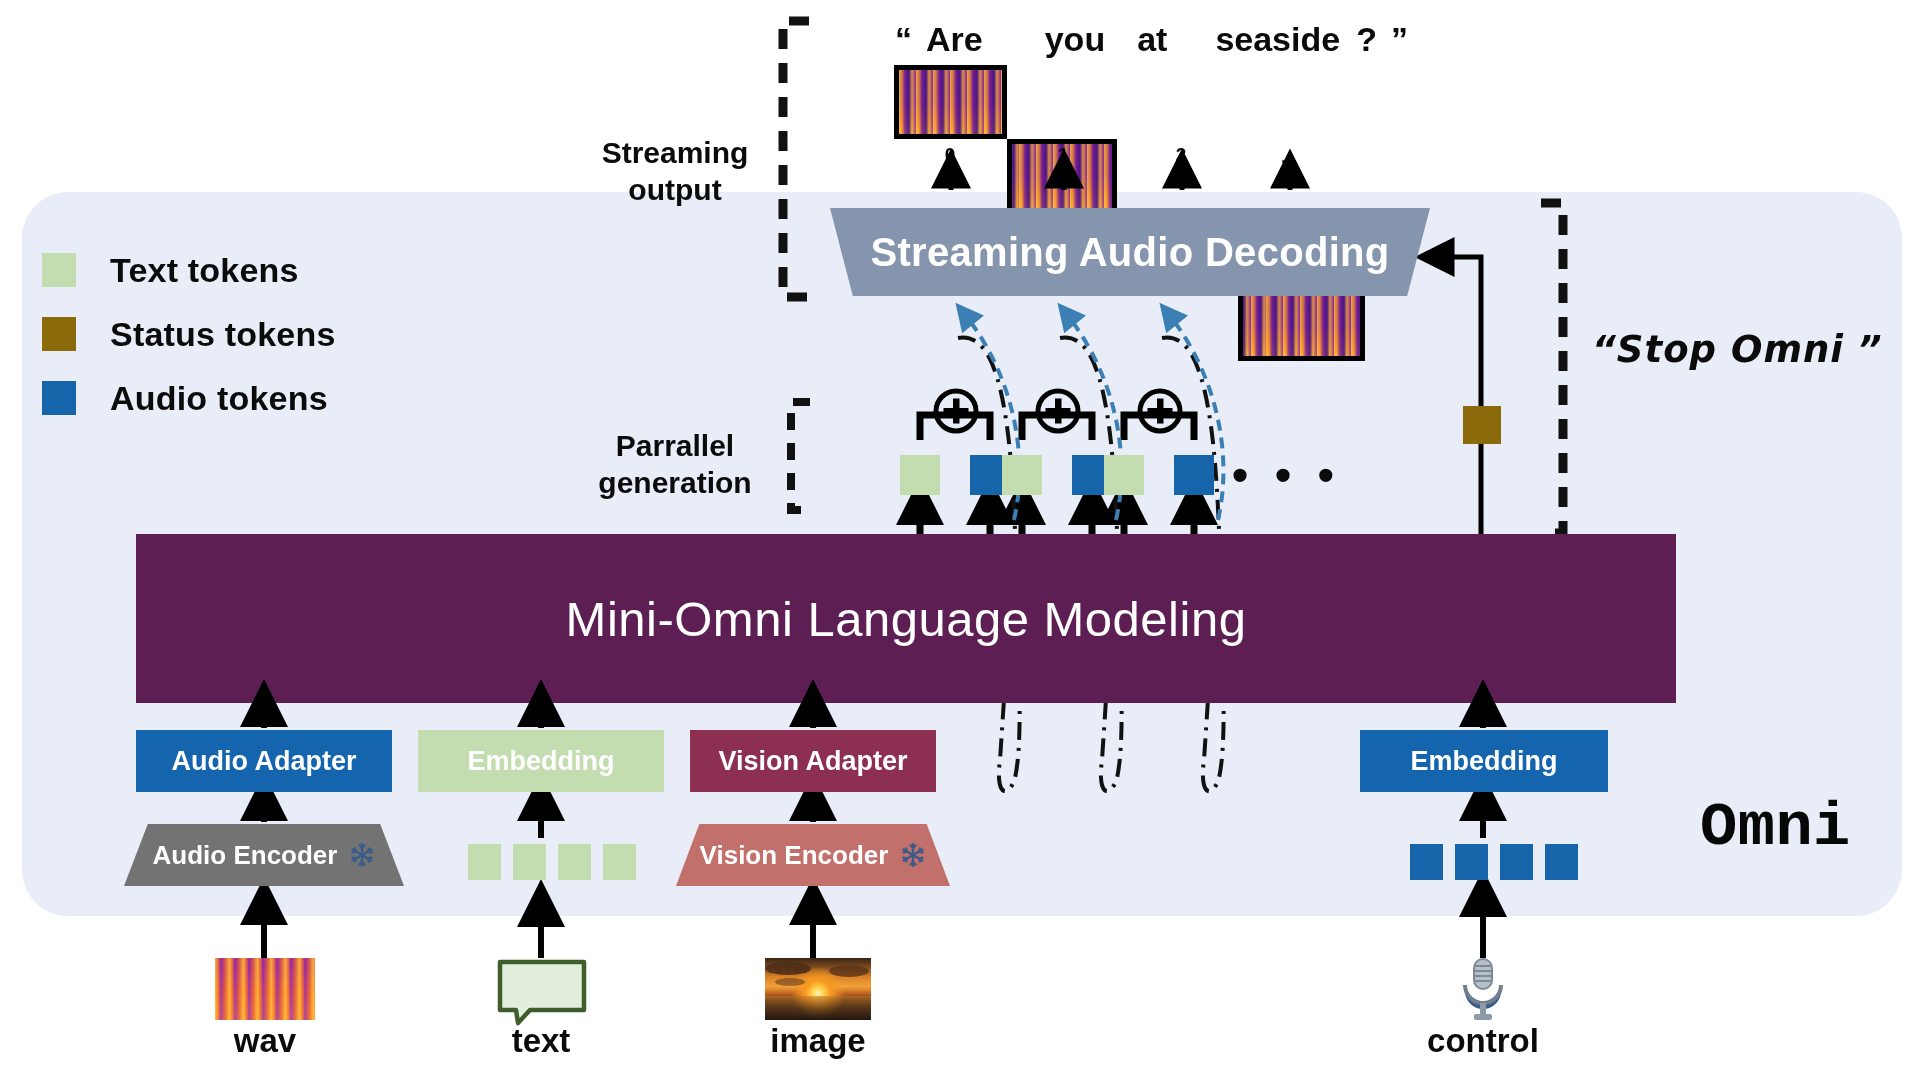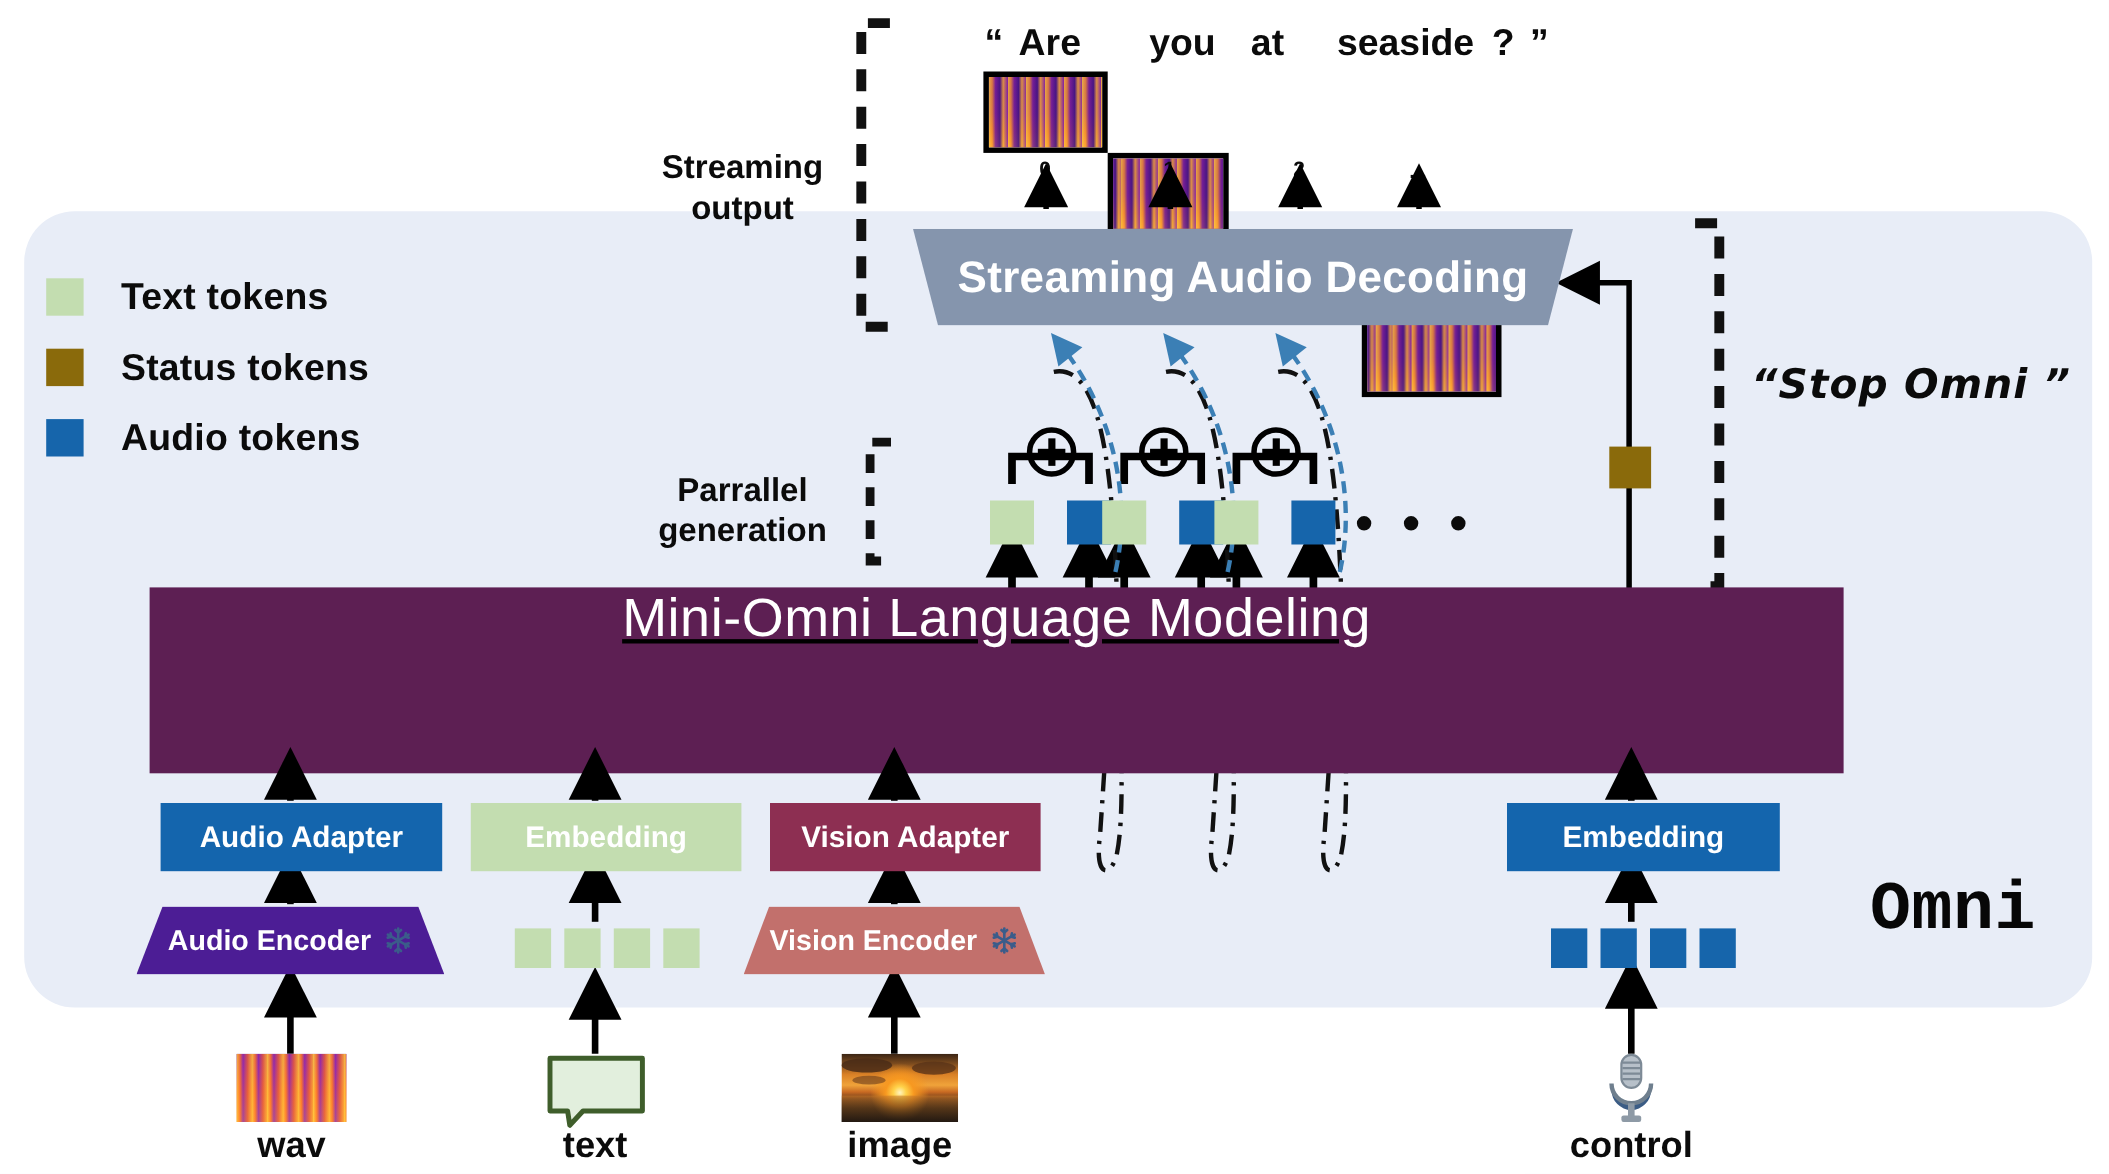--- a/index.html
+++ b/index.html
@@ -28,25 +28,25 @@
   }
   .word{font-size:34px;font-weight:bold;color:#0b0b0b;white-space:nowrap;}
   .idx{font-size:19px;font-weight:bold;color:#0b0b0b;text-align:center;}
   .trap-decode{
     background:#8595ad;
     clip-path:polygon(0% 0%, 100% 0%, 96.2% 100%, 3.8% 100%);
     display:flex;align-items:center;justify-content:center;
   }
   .trap-decode span{color:#fff;font-size:40px;font-weight:bold;letter-spacing:.3px;}
   .box-lbl{display:flex;align-items:center;justify-content:center;
-           font-size:27px;font-weight:bold;white-space:nowrap;margin-left:10px;}
+           font-size:27px;font-weight:bold;white-space:nowrap;}
   .enc-trap{clip-path:polygon(8.5% 0%, 91.5% 0%, 100% 100%, 0% 100%);
             display:flex;align-items:center;justify-content:center;gap:12px;}
   .enc-trap span.t{color:#fff;font-size:26px;font-weight:bold;}
-  .mini-bar{background:#5d1f53;display:flex;justify-content:center;text-decoration:underline;}
+  .mini-bar{background:#5d1f53;display:flex;align-items:center;justify-content:center;}
   .mini-bar span{color:#fff;font-size:49px;font-weight:normal;letter-spacing:.5px;
                  font-family:"Liberation Sans","DejaVu Sans",sans-serif;}
   .tok{width:40px;height:40px;}
   .dots3{font-size:46px;font-weight:bold;color:#0b0b0b;letter-spacing:7px;line-height:1;}
   .omni{font-size:62px;font-weight:bold;color:#070707;letter-spacing:.5px;}
   .osc-l1{font-size:28px;font-weight:bold;color:#0b0b0b;white-space:nowrap;}
   .osc-l2{font-size:37px;font-weight:bold;font-style:italic;color:#0b0b0b;white-space:nowrap;
           font-family:"DejaVu Sans",sans-serif;letter-spacing:1px;}
   .inlbl{font-size:33px;font-weight:bold;color:#0b0b0b;text-align:center;}
   svg{overflow:visible;}
@@ -261,21 +261,21 @@
 <div class="abs box-lbl" style="left:418px;top:730px;width:246px;height:62px;background:#c3ddb0;color:#fff;">
   <span>Embedding</span>
 </div>
 <div class="abs box-lbl" style="left:690px;top:730px;width:246px;height:62px;background:#8d2f52;color:#fff;">
   <span>Vision Adapter</span>
 </div>
 <div class="abs box-lbl" style="left:1360px;top:730px;width:248px;height:62px;background:#1465ad;color:#fff;">
   <span>Embedding</span>
 </div>
 
-<div class="abs enc-trap" style="left:124px;top:824px;width:280px;height:62px;background:#4c1d95;">
+<div class="abs enc-trap" style="left:124px;top:824px;width:280px;height:62px;background:#737373;">
   <span class="t">Audio Encoder</span>
   <span style="display:inline-flex;">
     <svg width="26" height="26" viewBox="0 0 24 24" fill="none" stroke="#3b5c8a" stroke-width="2.2" stroke-linecap="round">
       <line x1="12" y1="2" x2="12" y2="22"></line>
         <line x1="3.3" y1="7" x2="20.7" y2="17"></line>
       <line x1="3.3" y1="17" x2="20.7" y2="7"></line>
       <path d="M12 5.4 L9.6 3.2 M12 5.4 L14.4 3.2 M12 18.6 L9.6 20.8 M12 18.6 L14.4 20.8"></path>
       <path d="M6.2 8.9 L5.6 5.9 M6.2 8.9 L3.2 9.6 M17.8 15.1 L18.4 18.1 M17.8 15.1 L20.8 14.4"></path>
       <path d="M6.2 15.1 L3.2 14.4 M6.2 15.1 L5.6 18.1 M17.8 8.9 L20.8 9.6 M17.8 8.9 L18.4 5.9"></path>
     </svg>

